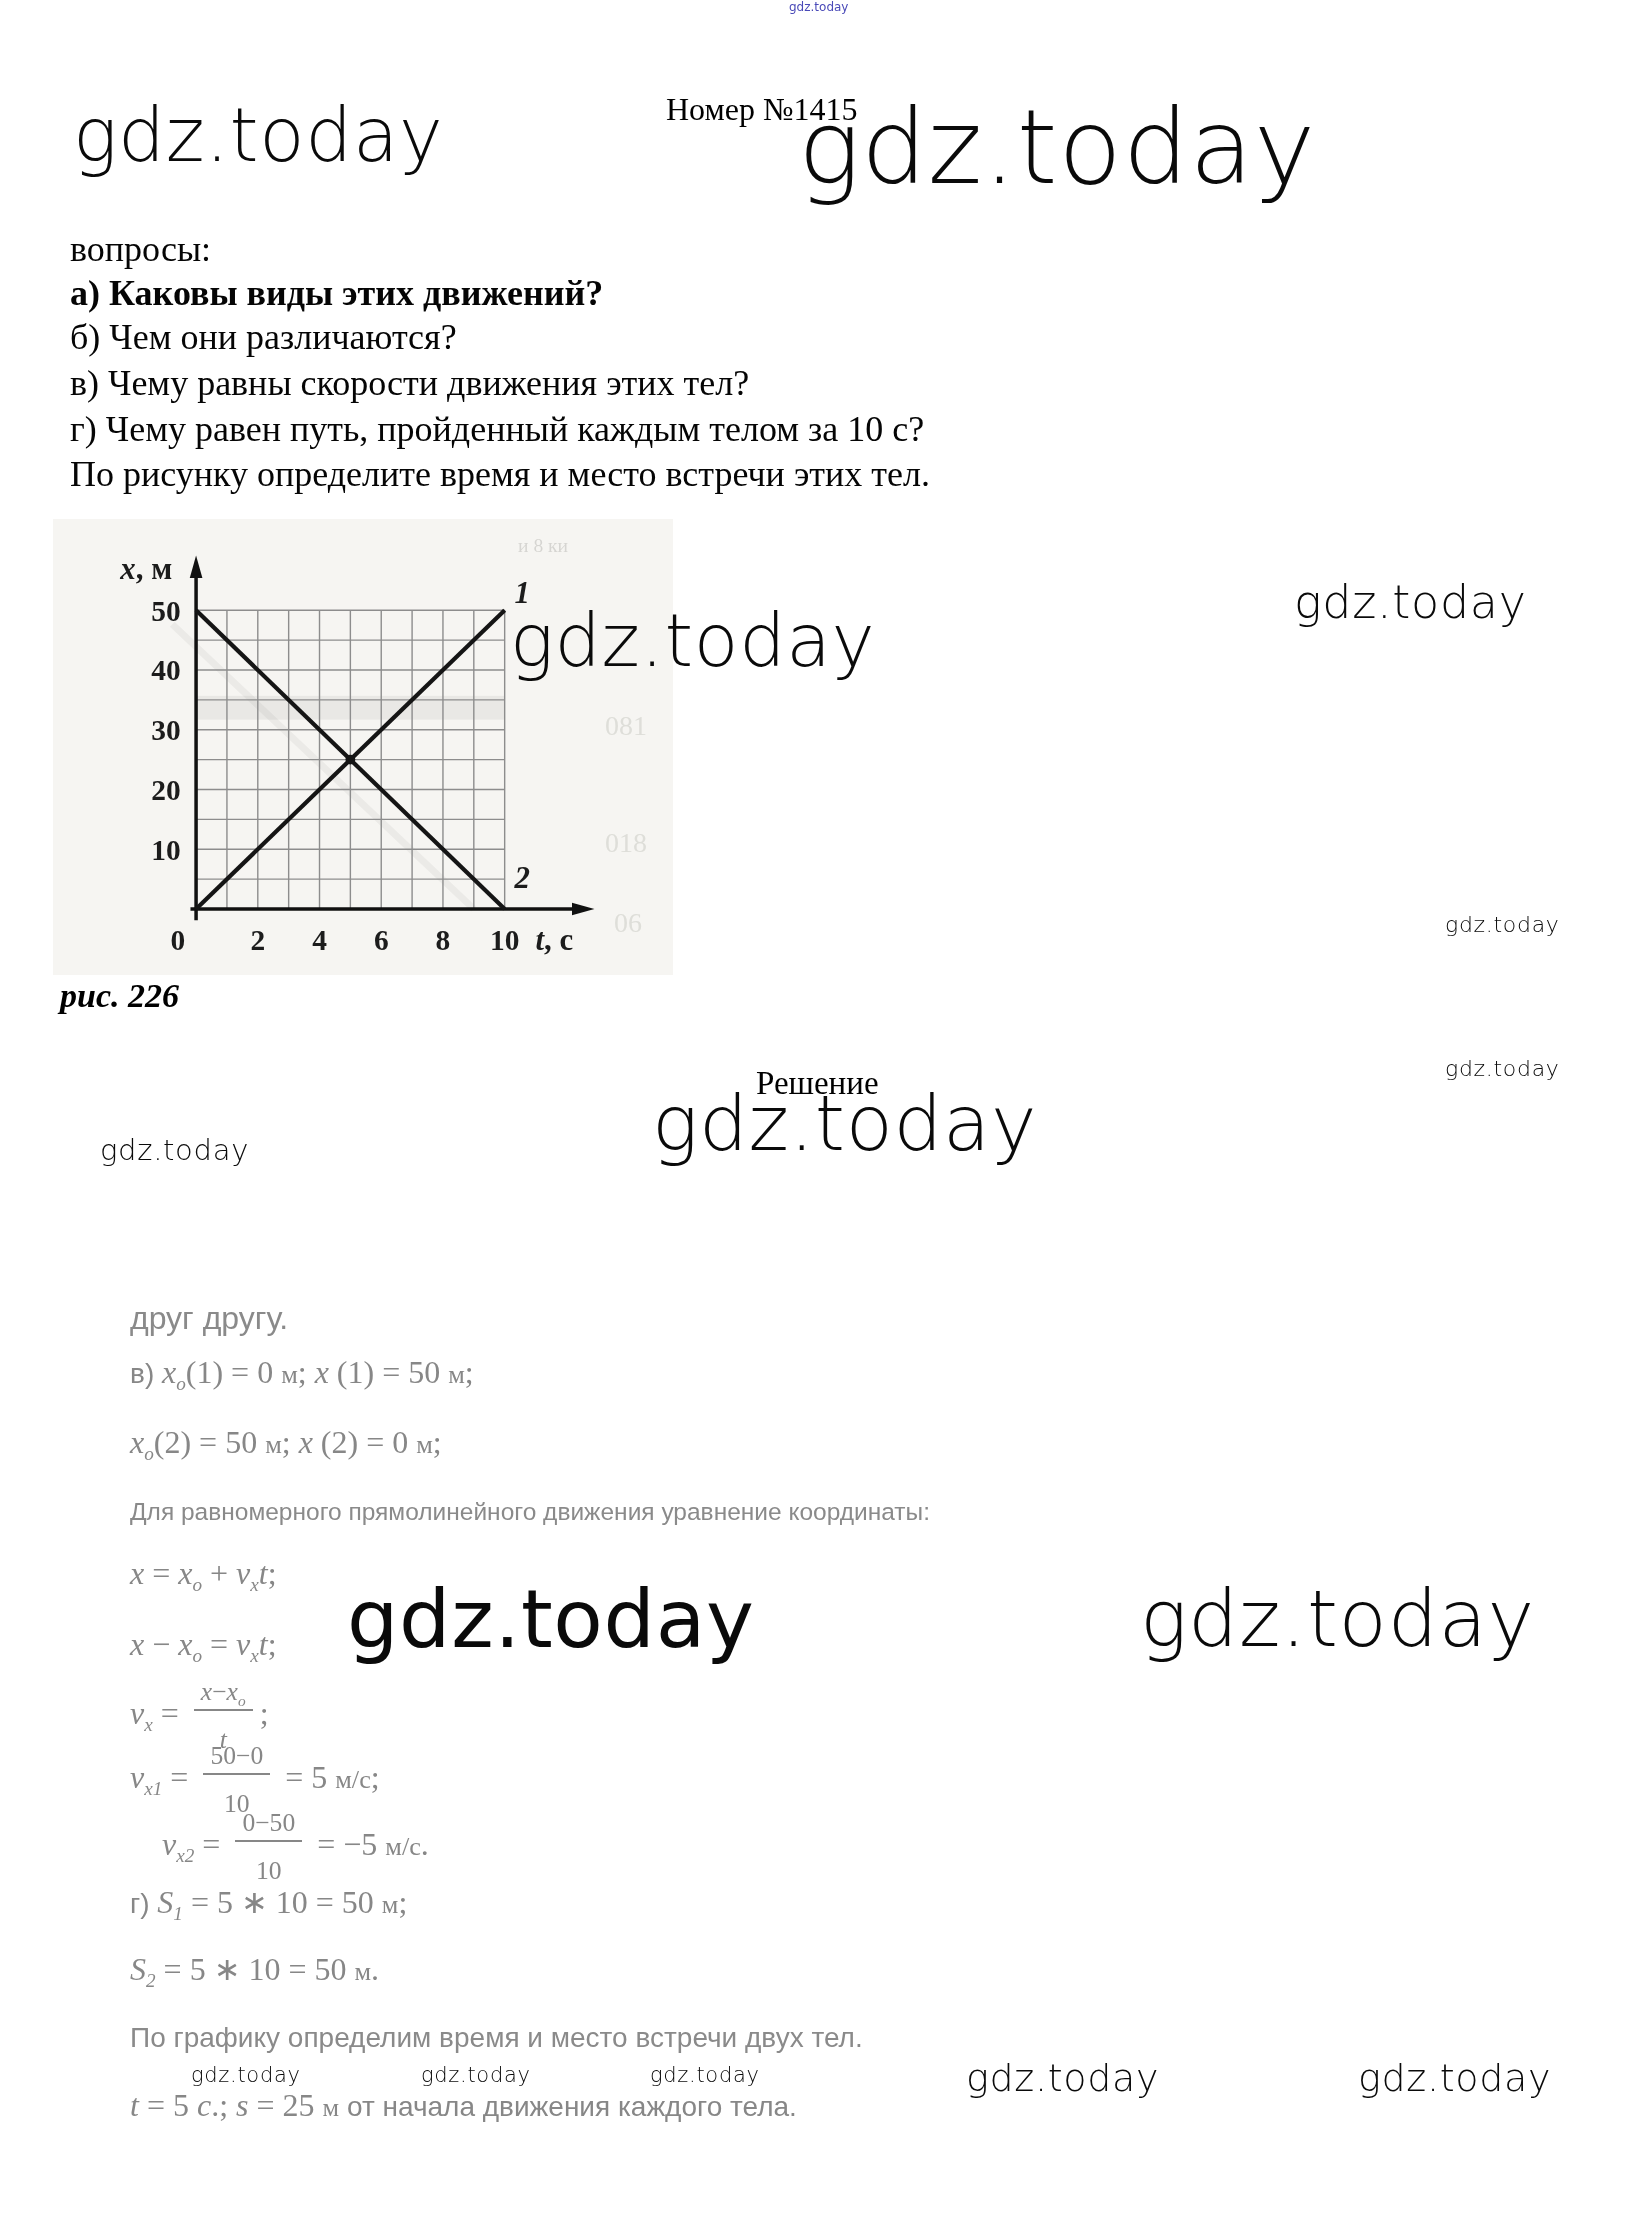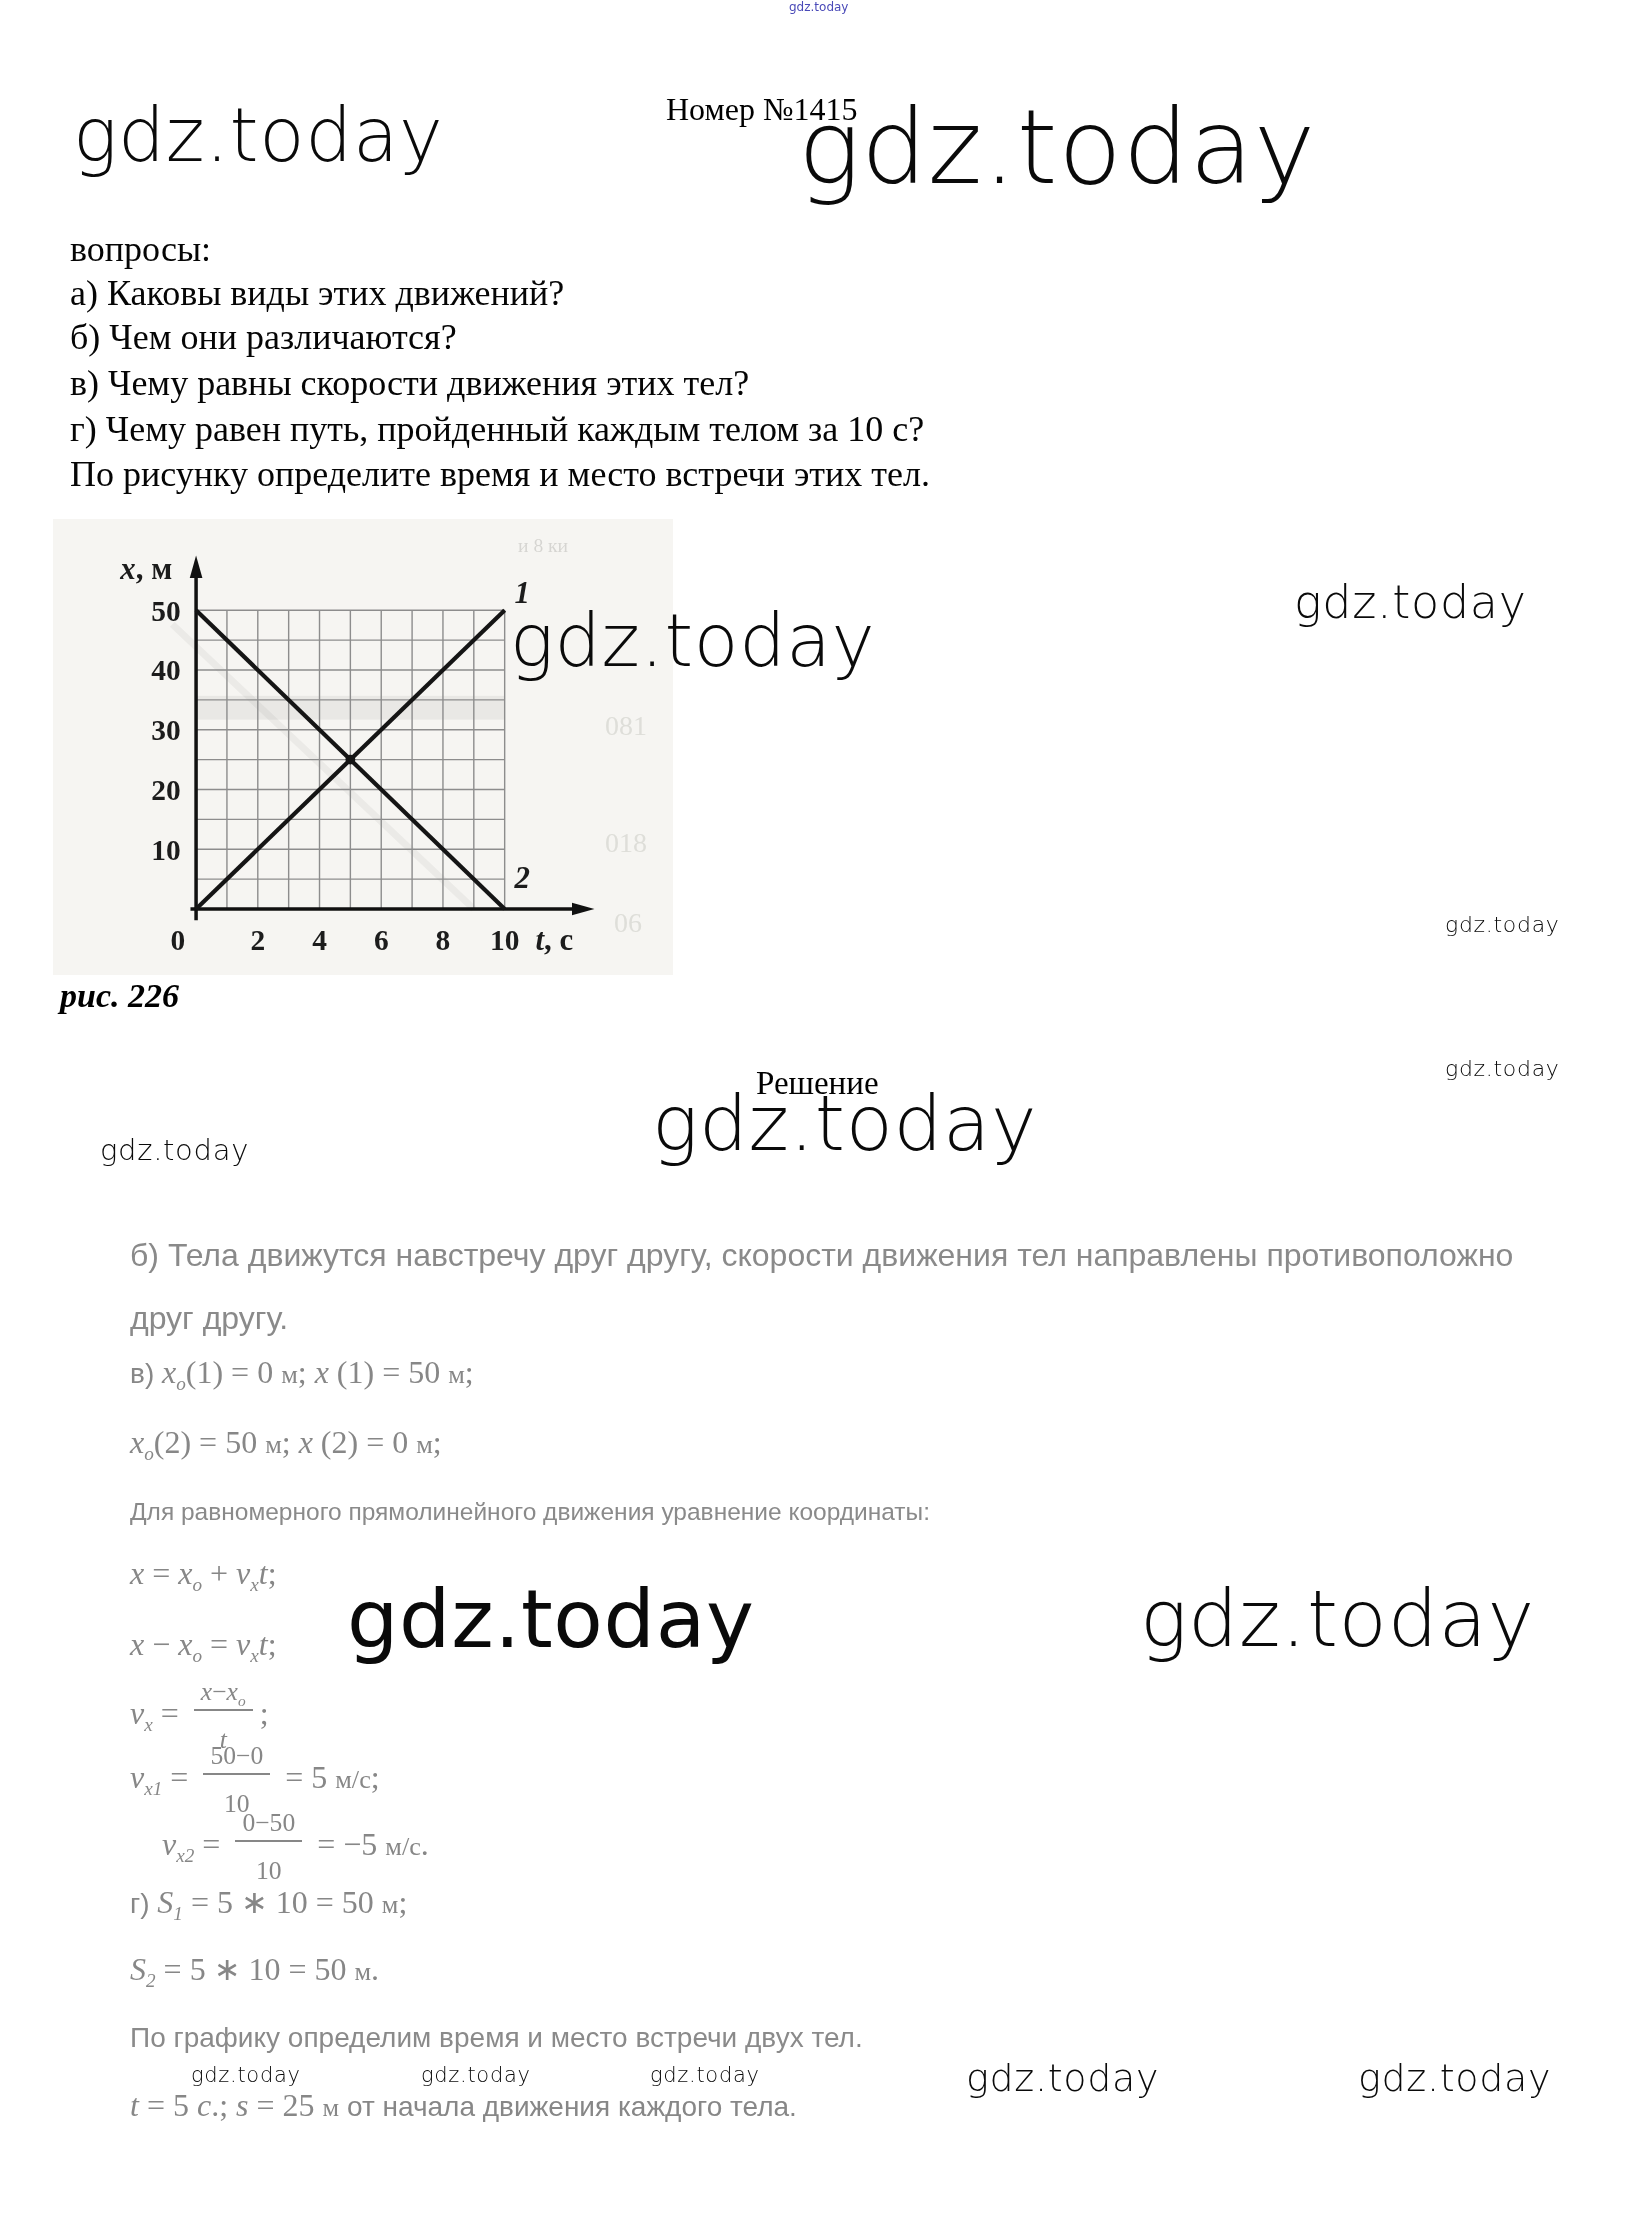--- a/index.html
+++ b/index.html
@@ -46,21 +46,21 @@
 
 <div class="page">
 
   <div class="abs wm wm-blue" style="left:789px;top:1.4px;font-size:12px;">gdz.today</div>
   <div class="abs wm" style="left:73px;top:98px;font-size:74px;">gdz.today</div>
   <div class="abs wm" style="left:798px;top:95px;font-size:104px;">gdz.today</div>
 
   <div class="abs title" style="left:666px;top:93px;">Номер №1415</div>
 
   <div class="abs qline" style="left:70px;top:231px;">вопросы:</div>
-  <div class="abs qline" style="left:70px;top:275px;">а) Каковы виды этих движений?</div>
+  <div class="abs qline" style="left:70px;top:275px;font-weight:bold;">а) Каковы виды этих движений?</div>
   <div class="abs qline" style="left:70px;top:319px;">б) Чем они различаются?</div>
   <div class="abs qline" style="left:70px;top:365px;">в) Чему равны скорости движения этих тел?</div>
   <div class="abs qline" style="left:70px;top:411px;">г) Чему равен путь, пройденный каждым телом за 10 с?</div>
   <div class="abs qline" style="left:70px;top:456px;">По рисунку определите время и место встречи этих тел.</div>
 
   <div class="abs scan">
     <svg id="chart" width="620" height="456" viewBox="0 0 884 650">
         <line x1="170" y1="150" x2="600" y2="556" stroke="rgba(0,0,0,0.045)" stroke-width="10"></line>
         <rect x="204" y="252" width="440" height="34" fill="rgba(0,0,0,0.05)"></rect>
         <line x1="204" y1="130" x2="204" y2="556" stroke="#8d8d8d" stroke-width="2"></line>
@@ -118,21 +118,20 @@
   <div class="abs wm" style="left:1294px;top:579px;font-size:46px;">gdz.today</div>
   <div class="abs wm" style="left:1445px;top:914px;font-size:22px;">gdz.today</div>
 
   <div class="abs caption" style="left:60px;top:979px;">рис. 226</div>
 
   <div class="abs wm" style="left:1445px;top:1058px;font-size:22px;">gdz.today</div>
   <div class="abs sol-head" style="left:756px;top:1067px;">Решение</div>
   <div class="abs wm" style="left:652px;top:1085px;font-size:77px;">gdz.today</div>
   <div class="abs wm" style="left:100px;top:1136px;font-size:29px;">gdz.today</div>
 
-  <div class="abs sol-sans" style="left:130px;top:1239px;">б) Тела движутся навстречу друг другу, скорости движения тел направлены противоположно</div>
   <div class="abs sol-sans" style="left:130px;top:1302px;">друг другу.</div>
 
   <div class="abs formula" style="left:130px;top:1356px;"><span class="fs">в) </span><span class="fi">x</span><sub>o</sub><span class="ft">(1) = 0 </span><span class="fu">м</span><span class="ft">; </span><span class="fi">x</span><span class="ft"> (1) = 50 </span><span class="fu">м</span><span class="ft">;</span></div>
   <div class="abs formula" style="left:130px;top:1426px;"><span class="fi">x</span><sub>o</sub><span class="ft">(2) = 50 </span><span class="fu">м</span><span class="ft">; </span><span class="fi">x</span><span class="ft"> (2) = 0 </span><span class="fu">м</span><span class="ft">;</span></div>
 
   <div class="abs sol-sans sol-sans-sm" style="left:130px;top:1500px;">Для равномерного прямолинейного движения уравнение координаты:</div>
 
   <div class="abs formula" style="left:130px;top:1557px;"><span class="fi">x</span><span class="ft"> = </span><span class="fi">x</span><sub>o</sub><span class="ft"> + </span><span class="fi">v</span><sub>x</sub><span class="fi">t</span><span class="ft">;</span></div>
   <div class="abs formula" style="left:130px;top:1628px;"><span class="fi">x</span><span class="ft"> − </span><span class="fi">x</span><sub>o</sub><span class="ft"> = </span><span class="fi">v</span><sub>x</sub><span class="fi">t</span><span class="ft">;</span></div>
 

